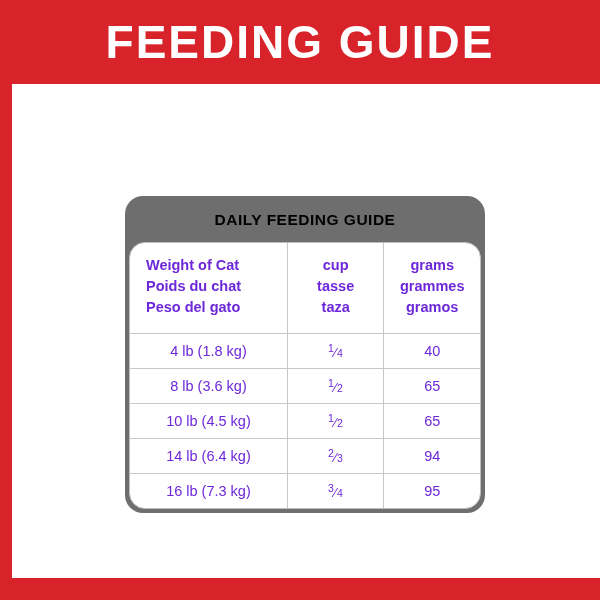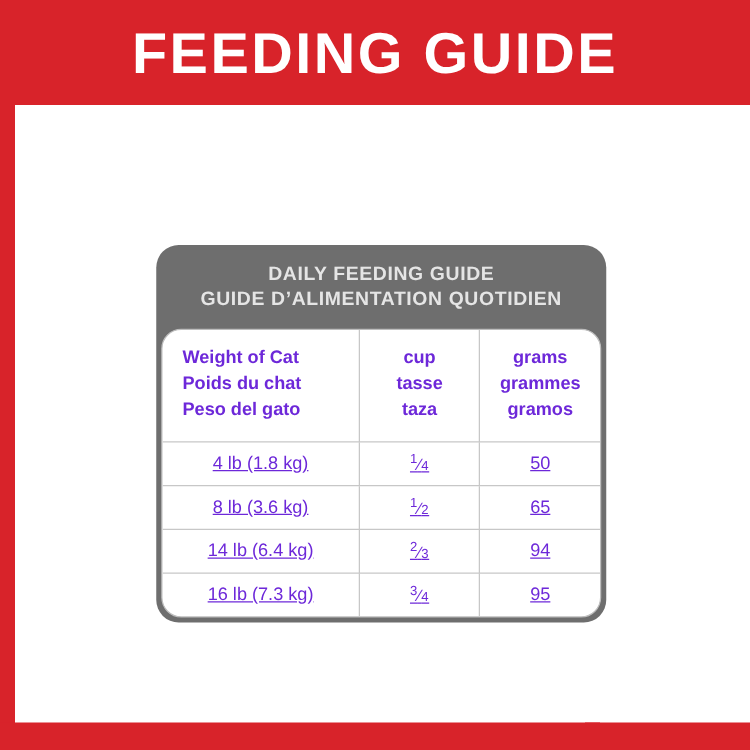--- a/index.html
+++ b/index.html
@@ -82,21 +82,21 @@
     background: #6e6e6e;
     border-radius: 18px;
     padding: 0;
     box-sizing: border-box;
     overflow: hidden;
   }
 
   .card-head {
     padding: 14px 10px 12px 10px;
     text-align: center;
-    color: #e5e5e5;
+    color: #000000;
   }
   .card-head div {
     font-size: 15.5px;
     font-weight: bold;
     letter-spacing: 0.5px;
     line-height: 1.32;
     white-space: nowrap;
   }
 
   .table-wrap {
@@ -130,21 +130,20 @@
     padding-left: 16px;
   }
   table.feed th.col-cup { width: 28%; margin-left: 20px; }
   table.feed th.col-grams { width: 28%; }
 
   table.feed td {
     padding: 5px 4px;
     font-size: 14.5px;
     font-weight: normal;
     height: 24px;
-    text-decoration: underline;
   }
   table.feed td.weight {
     text-align: center;
   }
   table.feed tr:first-child th { border-top: none; }
   table.feed tr th:first-child, table.feed tr td:first-child { border-left: none; }
   table.feed tr th:last-child, table.feed tr td:last-child { border-right: none; }
   table.feed tr:last-child td { border-bottom: none; }
 
   .frac {
@@ -172,21 +171,20 @@
   <div class="header">
     <div class="header-title">FEEDING GUIDE</div>
   </div>
 
   <div class="content">
 
     <div class="card">
 
       <div class="card-head">
         <div>DAILY FEEDING GUIDE</div>
-        <div>GUIDE D’ALIMENTATION QUOTIDIEN</div>
       </div>
 
       <div class="table-wrap">
         <table class="feed">
           <tbody>
             <tr>
               <th class="col-weight">
                 <span class="hdr-line">Weight of Cat</span>
                 <span class="hdr-line">Poids du chat</span>
                 <span class="hdr-line">Peso del gato</span>
@@ -199,24 +197,29 @@
               <th class="col-grams">
                 <span class="hdr-line">grams</span>
                 <span class="hdr-line">grammes</span>
                 <span class="hdr-line">gramos</span>
               </th>
             </tr>
 
             <tr>
               <td class="weight">4 lb (1.8 kg)</td>
               <td><span class="frac"><sup>1</sup>⁄<sub>4</sub></span></td>
-              <td>50</td>
+              <td>40</td>
             </tr>
             <tr>
               <td class="weight">8 lb (3.6 kg)</td>
+              <td><span class="frac"><sup>1</sup>⁄<sub>2</sub></span></td>
+              <td>65</td>
+            </tr>
+            <tr>
+              <td class="weight">10 lb (4.5 kg)</td>
               <td><span class="frac"><sup>1</sup>⁄<sub>2</sub></span></td>
               <td>65</td>
             </tr>
             <tr>
               <td class="weight">14 lb (6.4 kg)</td>
               <td><span class="frac"><sup>2</sup>⁄<sub>3</sub></span></td>
               <td>94</td>
             </tr>
             <tr>
               <td class="weight">16 lb (7.3 kg)</td>

